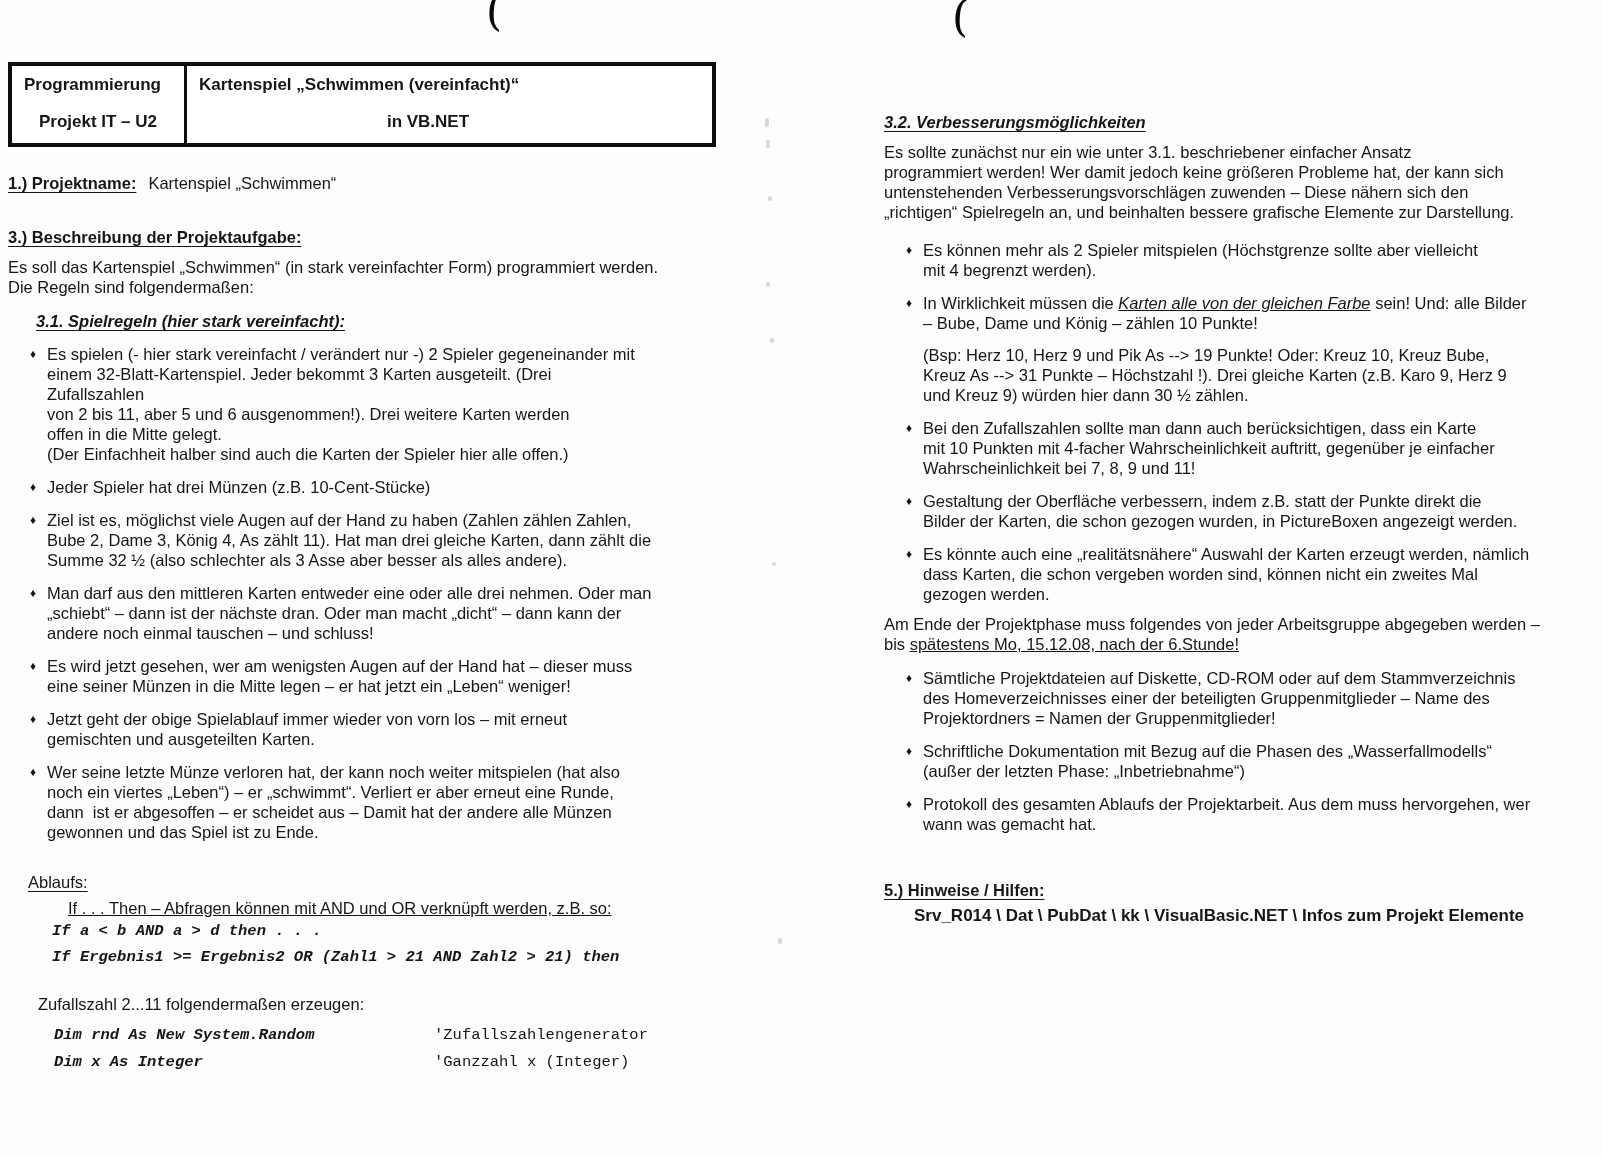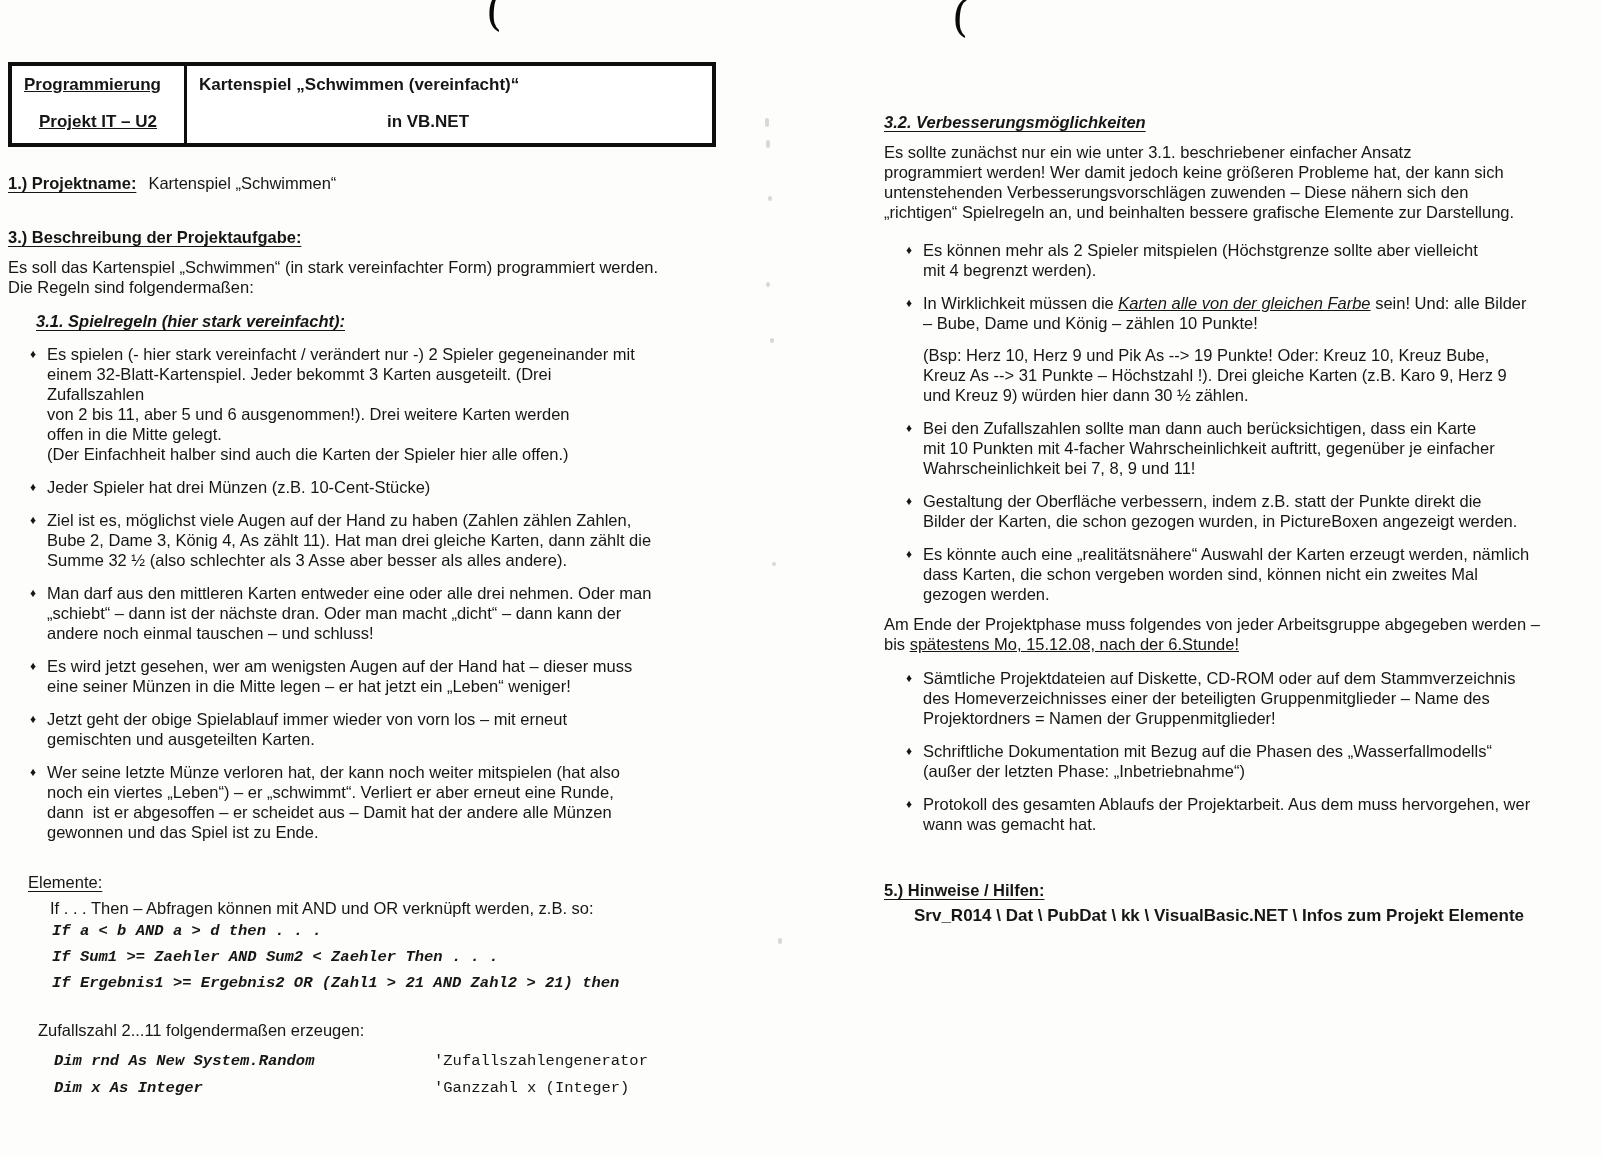--- a/index.html
+++ b/index.html
@@ -11,21 +11,21 @@
     -webkit-font-smoothing:antialiased;
   }
   .col{position:absolute;}
   .col-left{left:8px;top:62px;width:734px;}
   .col-right{left:884px;top:112px;width:718px;}
 
   
   .htable{display:flex;width:700px;border:4px solid #0e0e0e;background:#fff;}
   .hcell{padding:9px 12px 11px 12px;}
   .hcell + .hcell{border-left:3px solid #0e0e0e;}
-  .hc1{width:148px;text-decoration:underline;}
+  .hc1{width:148px;}
   .hc2{width:372px;}
   .hc3{width:150px;}
   .hline{font-weight:bold;font-size:17px;line-height:20px;}
   .hline + .hline{margin-top:17px;text-align:center;}
   .hc2 .hline2{padding-left:86px;}
 
   .h{font-weight:bold;text-decoration:underline;text-underline-offset:3px;}
   .h-ital{font-style:italic;}
   .pre{white-space:pre-wrap;}
 
@@ -42,21 +42,21 @@
   .bullet{display:flex;margin-top:13px;}
   .bullet .bmark{flex:0 0 auto;width:17px;margin-left:22px;font-size:12px;line-height:20px;}
   .bullet .btext{flex:1 1 auto;}
   .bullet .bpara2{margin-top:12px;}
 
   .emph{font-style:italic;text-decoration:underline;}
   .udl{text-decoration:underline;}
 
   .hinweise{margin-top:30px;}
   .hin-title{margin-left:20px;font-weight:normal;}
-  .hin-intro{margin-top:6px;margin-left:42px;}
+  .hin-intro{margin-top:6px;margin-left:60px;text-decoration:underline;}
   .mono{font-family:"Liberation Mono","DejaVu Sans Mono",monospace;font-size:15.5px;}
   .mono-b{font-family:"Liberation Mono","DejaVu Sans Mono",monospace;font-size:15.5px;font-weight:bold;font-style:italic;}
   .iflines{margin-left:44px;}
   .ifline{line-height:26px;}
   .zufall-intro{margin-top:24px;margin-left:30px;}
   .code-table{margin-top:8px;margin-left:46px;}
   .code-row{display:flex;line-height:27px;}
   .code-row .ccode{width:380px;}
 
   .gap-sec{margin-top:52px;}
@@ -143,25 +143,24 @@
     <div class="bullet">
       <span class="bmark">♦</span>
       <div class="btext pre">Wer seine letzte Münze verloren hat, der kann noch weiter mitspielen (hat also
 noch ein viertes „Leben“) – er „schwimmt“. Verliert er aber erneut eine Runde,
 dann  ist er abgesoffen – er scheidet aus – Damit hat der andere alle Münzen
 gewonnen und das Spiel ist zu Ende.</div>
     </div>
   </div>
 
   <div class="hinweise">
-    <div class="h hin-title" style="font-weight:normal;">Elemente:</div>
+    <div class="h hin-title" style="font-weight:normal;">Ablaufs:</div>
     <div class="hin-intro">If . . . Then – Abfragen können mit AND und OR verknüpft werden, z.B. so:</div>
     <div class="iflines">
       <div class="mono-b ifline">If a &lt; b AND a &gt; d then . . .</div>
-      <div class="mono-b ifline">If Sum1 &gt;= Zaehler AND Sum2 &lt; Zaehler Then . . .</div>
       <div class="mono-b ifline">If Ergebnis1 &gt;= Ergebnis2 OR (Zahl1 &gt; 21 AND Zahl2 &gt; 21) then</div>
     </div>
     <div class="zufall-intro">Zufallszahl 2...11 folgendermaßen erzeugen:</div>
     <div class="code-table">
       <div class="code-row">
         <span class="mono-b ccode">Dim rnd As New System.Random</span>
         <span class="mono">'Zufallszahlengenerator</span>
       </div>
       <div class="code-row">
         <span class="mono-b ccode">Dim x As Integer</span>

